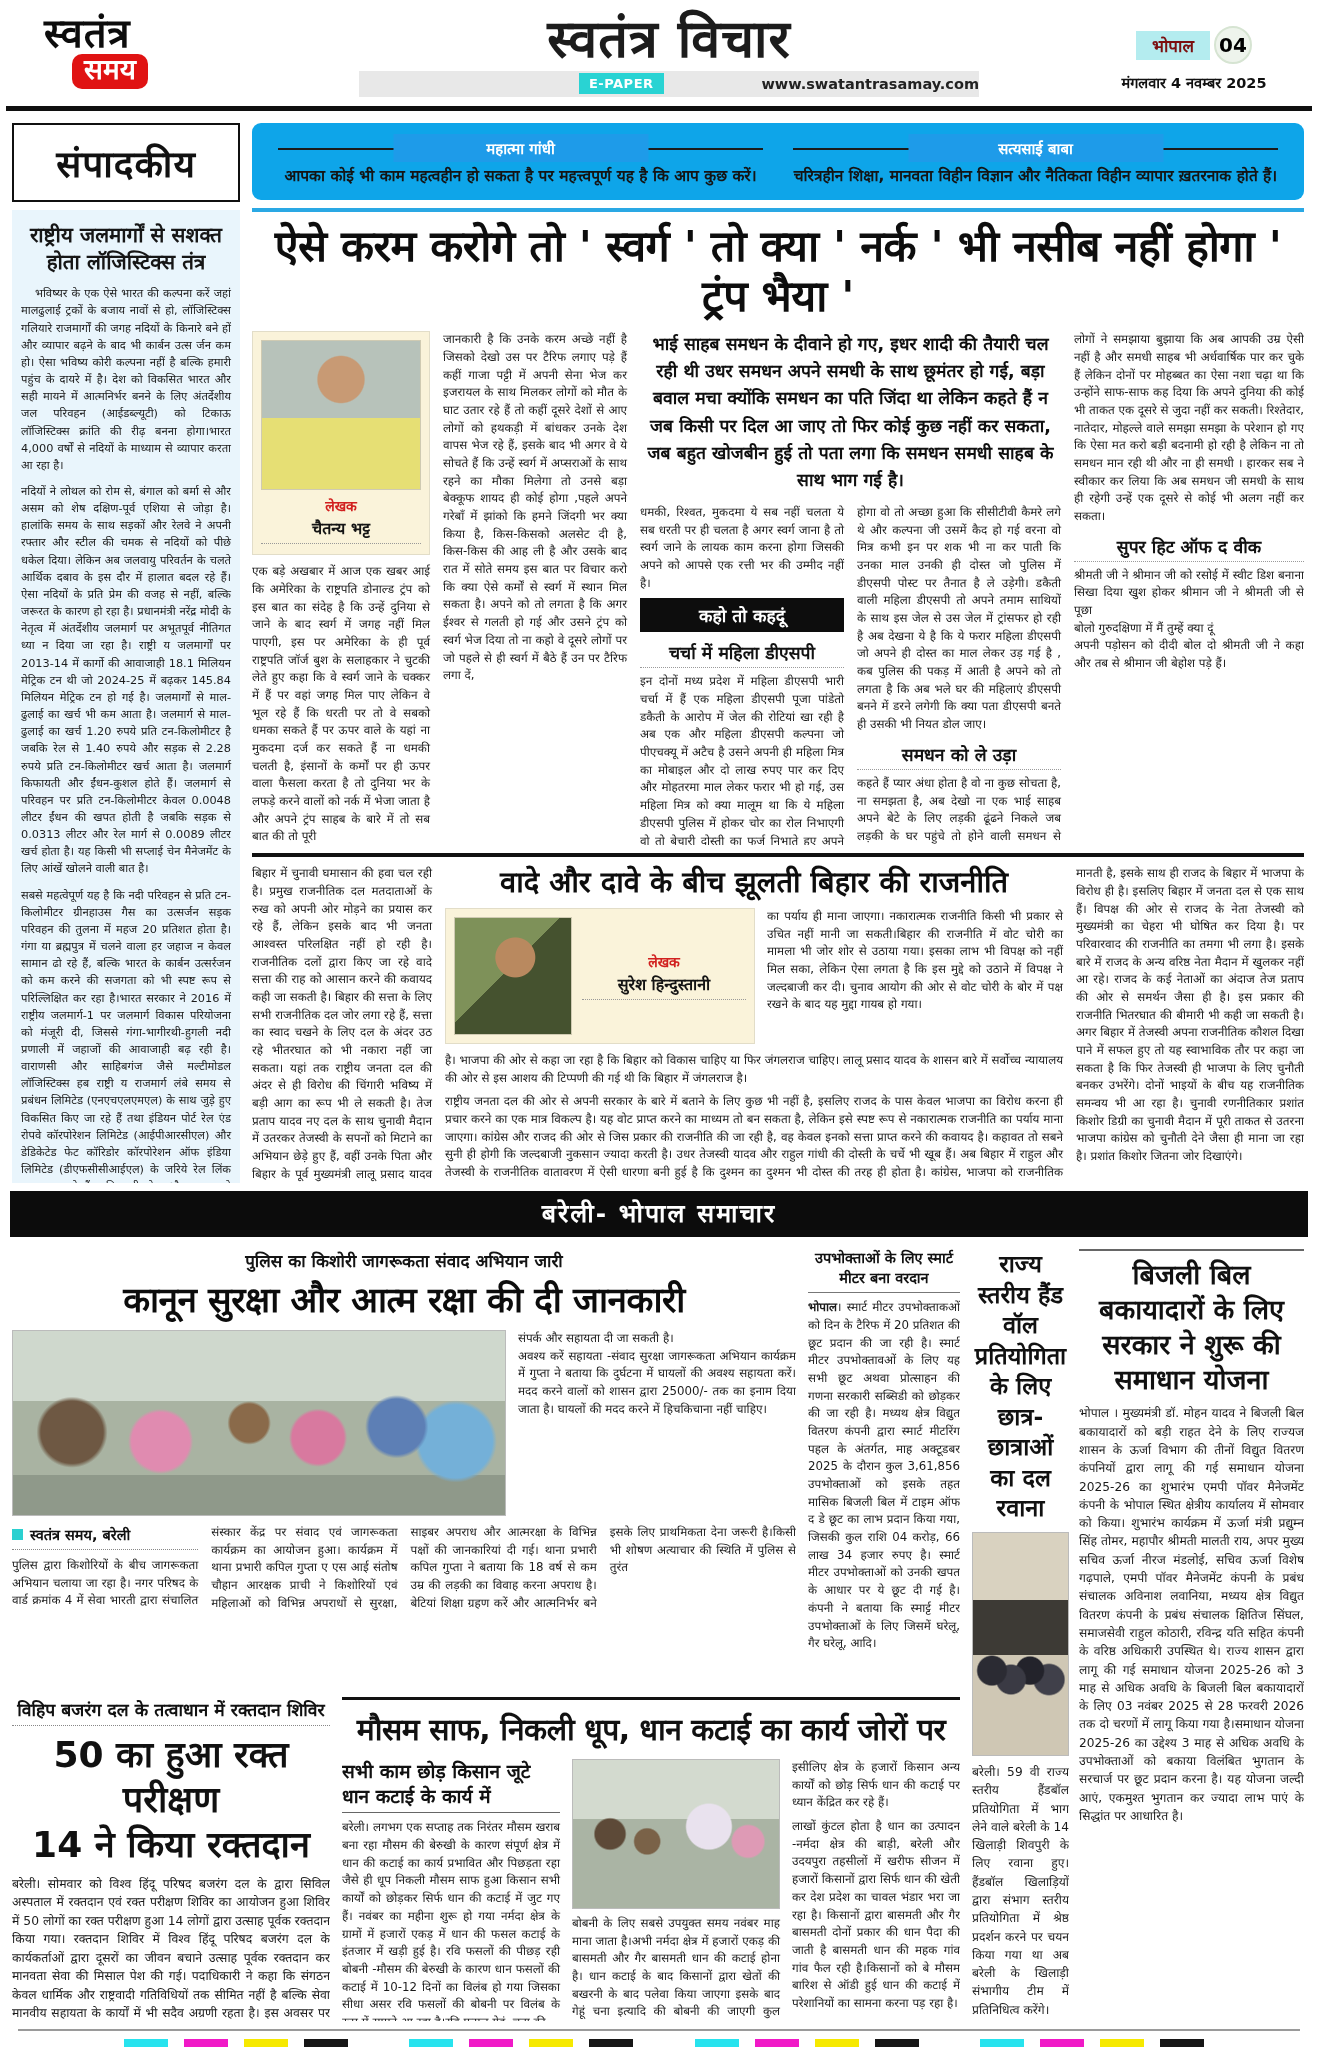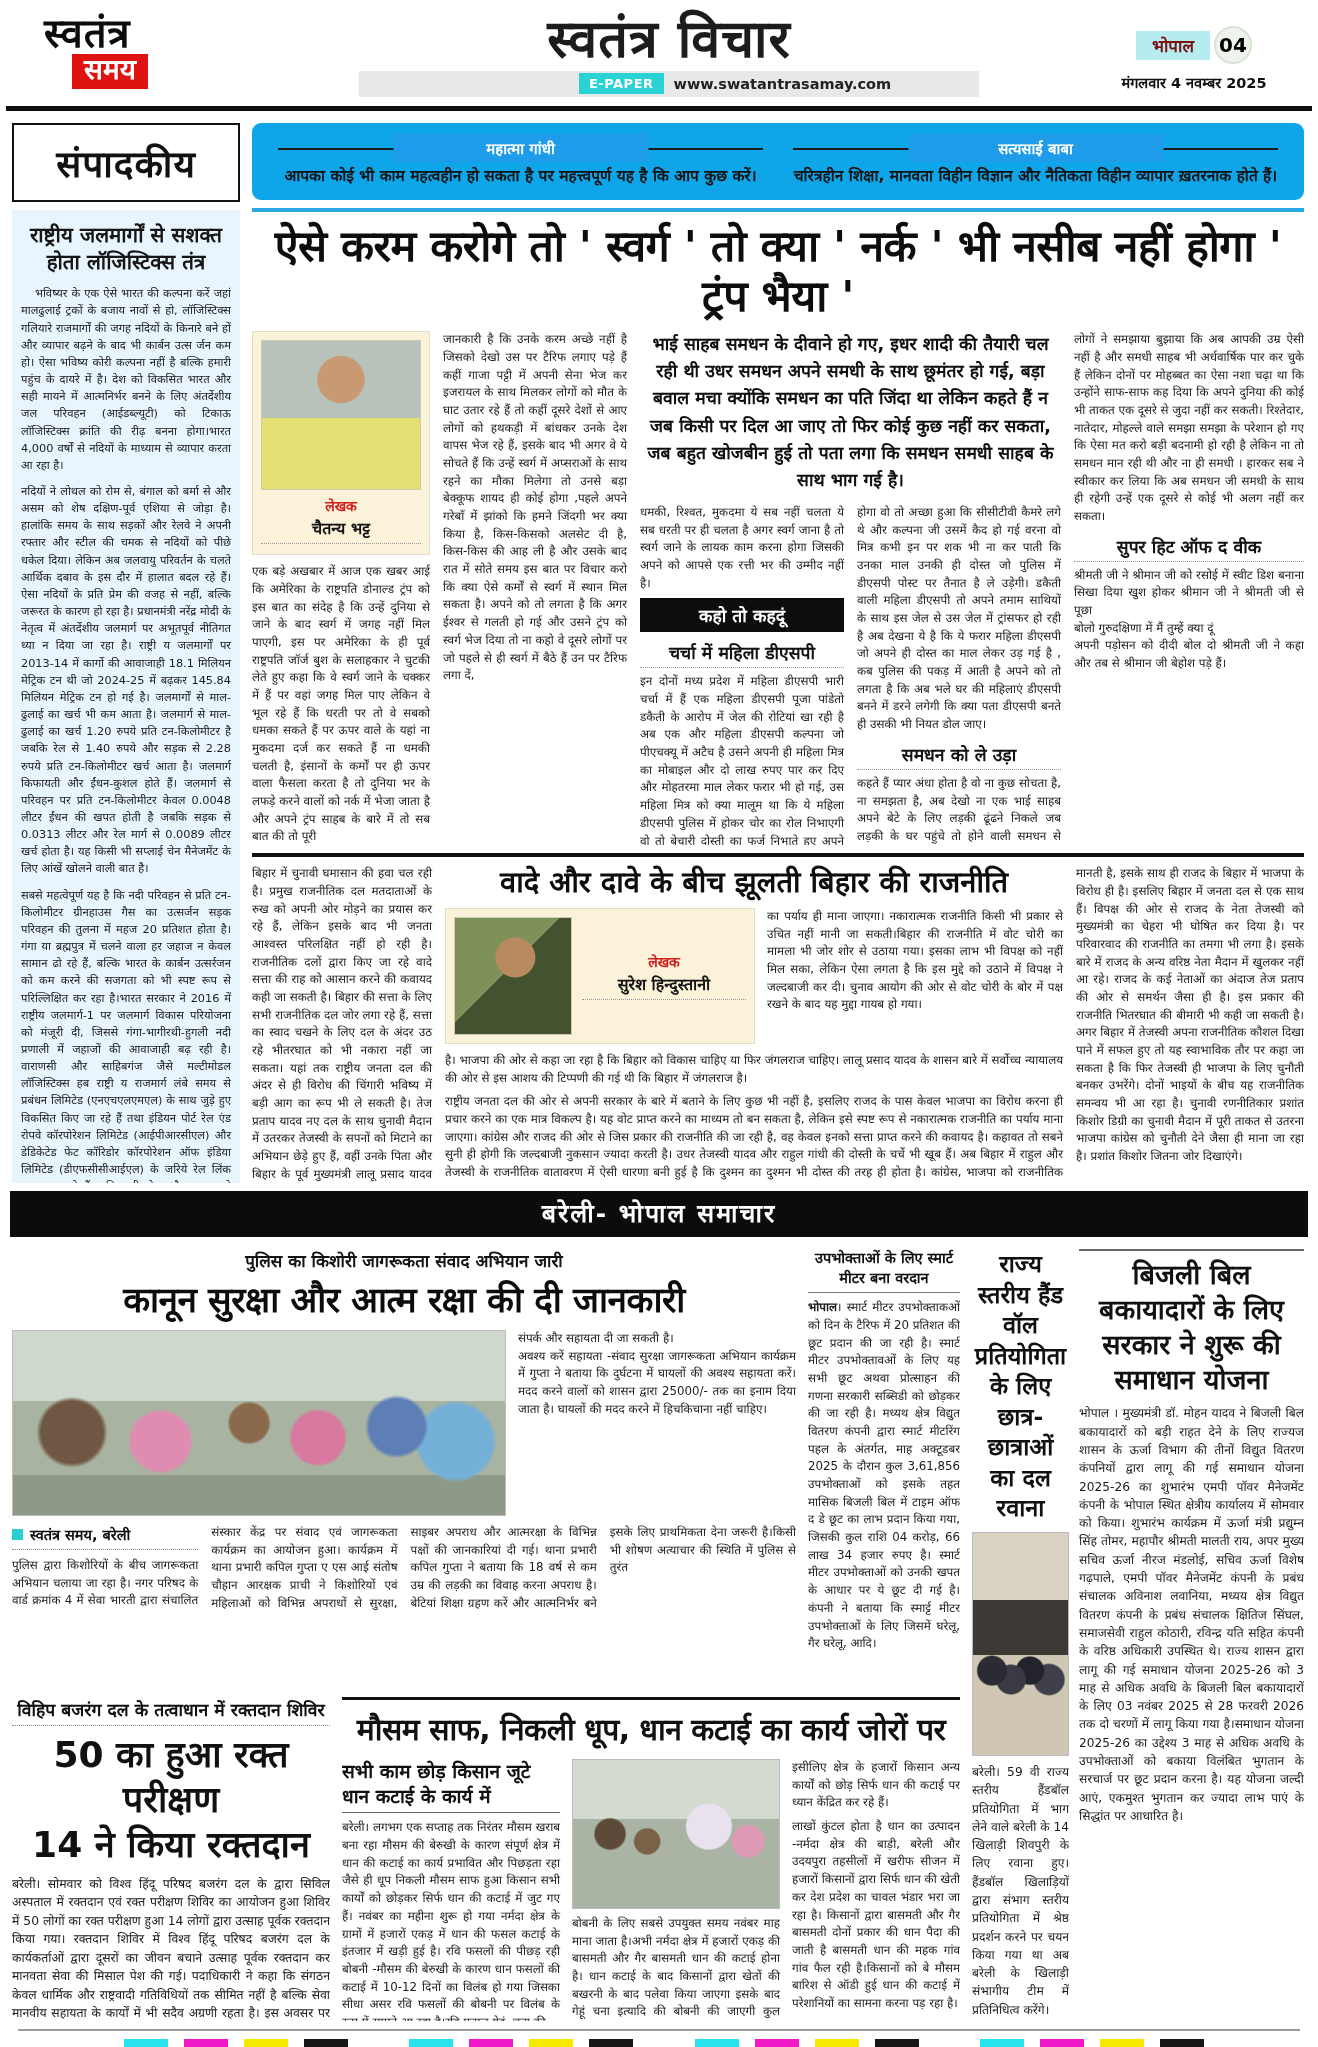--- a/index.html
+++ b/index.html
@@ -3,24 +3,24 @@
 <meta charset="utf-8">
 <style>
   * { box-sizing: border-box; margin:0; padding:0; }
   body { background:#c9c9c9; font-family:"DejaVu Sans","Liberation Sans",sans-serif; }
   .page { width:1318px; height:2047px; margin:0 auto; background:#fff; color:#111; overflow:hidden; position:relative; padding:6px 4px 0 4px; }
 
   
   .hdr { display:flex; align-items:flex-start; padding:6px 14px 4px 14px; height:100px; }
   .logo { width:232px; display:flex; flex-direction:column; align-items:flex-start; padding-left:26px; }
   .logo-top { font-size:40px; font-weight:900; letter-spacing:1px; line-height:1.05; color:#0c0c0c; }
-  .logo-bottom { background:#e01313; color:#fff; font-size:28px; font-weight:900; padding:0 12px 3px; line-height:1.15; margin-left:28px; }
+  .logo-bottom { background:#e01313; color:#fff; font-size:28px; font-weight:900; padding:0 12px 3px; line-height:1.15; margin-left:28px;border-radius:10px; }
   .hdr-center { flex:1; text-align:center; }
   .masthead { font-size:52px; font-weight:900; letter-spacing:1px; color:#1c1c1c; line-height:1.05; }
-  .mast-bar { width:74%; margin:4px auto 0; background:#e8e8e8; height:26px; display:flex; align-items:center; gap:10px; padding-left:220px; }
+  .mast-bar { width:74%; margin:4px auto 0; background:#e8e8e8; height:26px; display:flex; align-items:center; gap:10px; padding-left:220px;justify-content:space-between; }
   .epaper { background:#29d3d3; color:#fff; font-weight:800; font-size:13px; padding:3px 10px; letter-spacing:.5px; }
   .site-url { font-size:14.5px; font-weight:600; color:#222; }
   .hdr-right { width:212px; text-align:center; padding-top:14px; }
   .city-row { display:flex; align-items:center; justify-content:center; gap:4px; }
   .city-badge { background:#b4ecef; color:#7b1010; font-weight:900; font-size:17px; padding:3px 16px; }
   .pageno { width:38px; height:38px; border-radius:50%; background:#eef4ec; border:2px solid #d6e4d2; font-size:20px; font-weight:900; display:flex; align-items:center; justify-content:center; color:#000; }
   .dateline { margin-top:8px; font-size:14.5px; font-weight:800; color:#111; }
   .black-rule { height:5px; background:#101010; margin:0 2px; }
 
   

